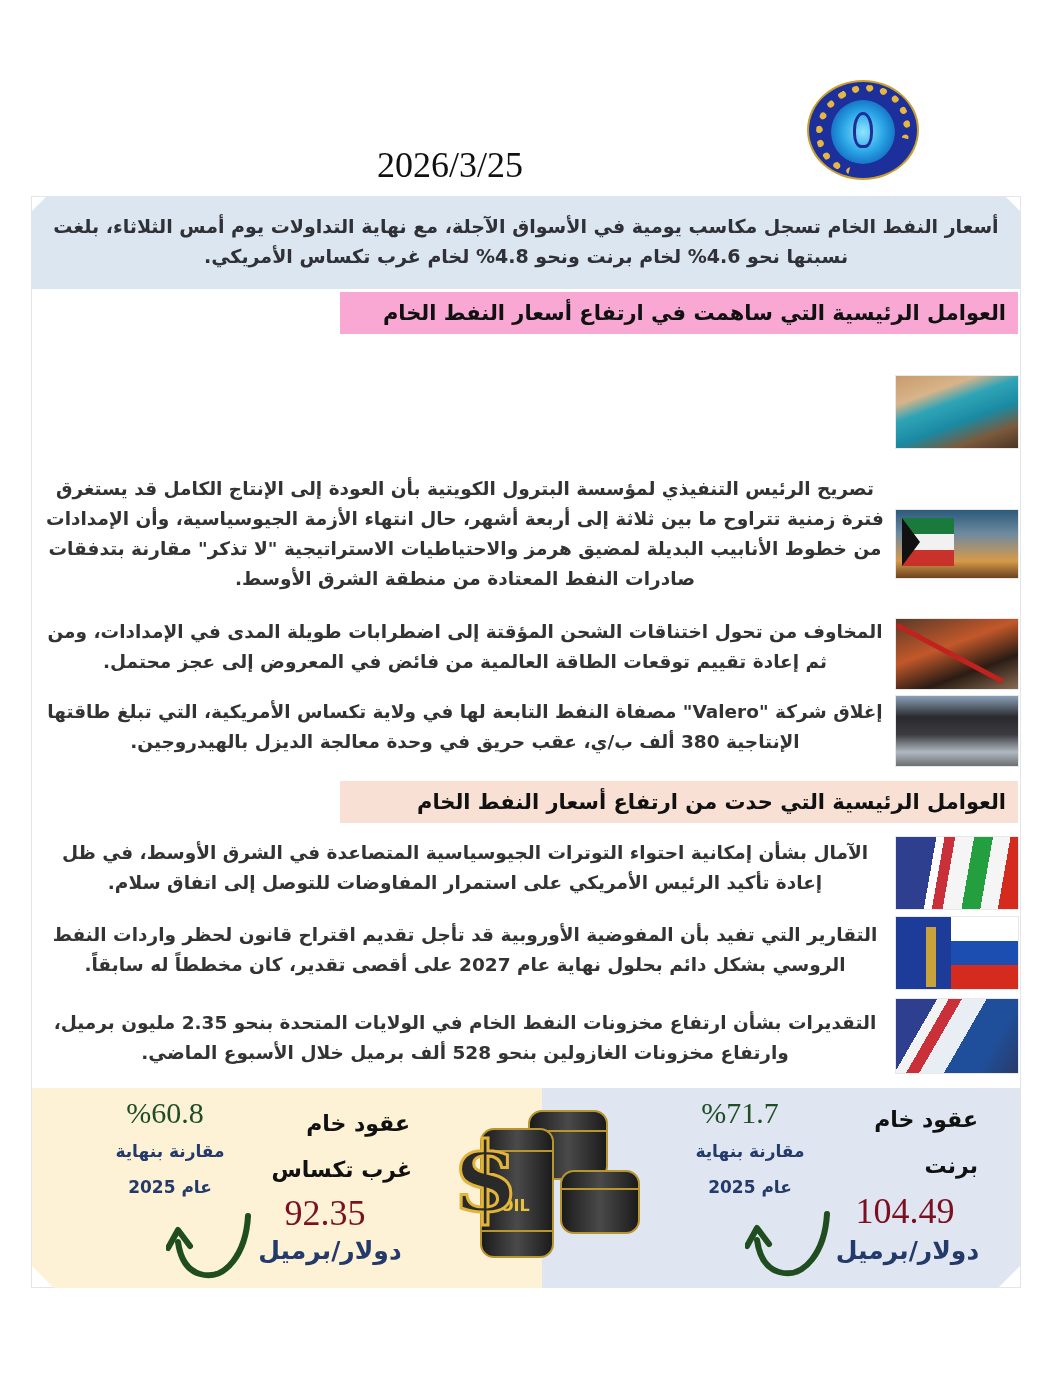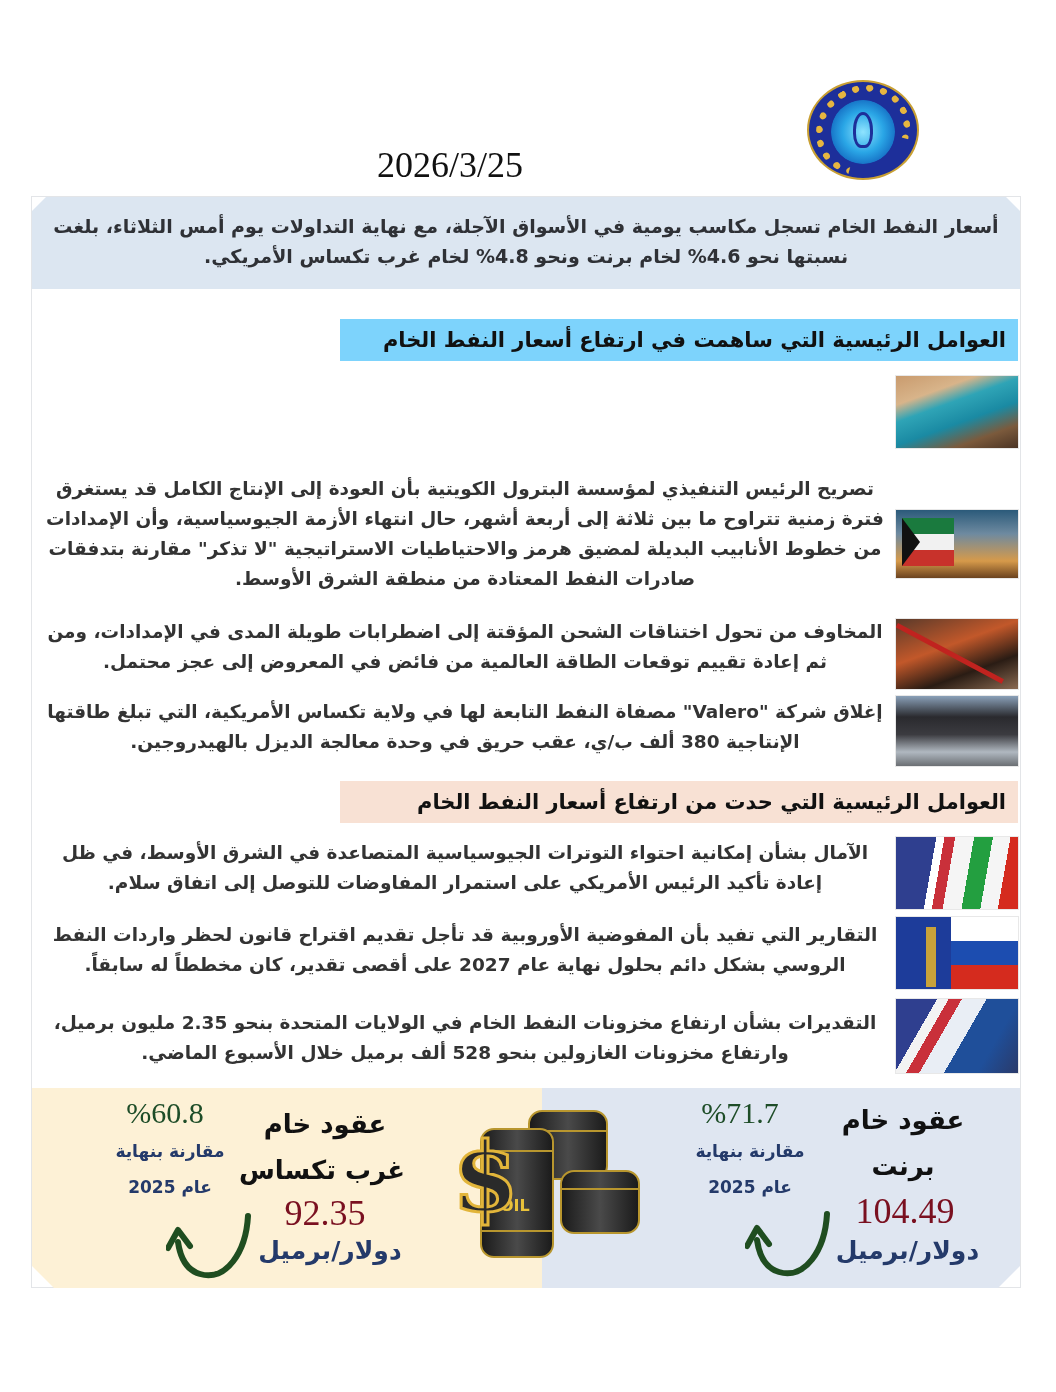--- a/index.html
+++ b/index.html
@@ -26,21 +26,21 @@
            border: 1px solid #e3e5e8; border-radius: 0; }
 
   
   .intro { position: absolute; top: 197px; left: 32px; width: 988px; height: 92px;
            background: #dce6f1; clip-path: polygon(14px 0, calc(100% - 14px) 0, 100% 14px, 100% 100%, 0 100%, 0 14px);
            text-align: center; padding: 14px 20px 0; font-size: 19px; font-weight: bold; color: #2f3136; line-height: 30px; }
 
   
   .sec-head { position: absolute; left: 340px; width: 678px; height: 42px; padding-right: 12px;
               font-size: 21px; font-weight: bold; color: #111; line-height: 42px; text-align: right; }
-  .sec-head.green { top: 319px; background: #7dd3fc; }
+  .sec-head.green { top: 292px; background: #f9a8d4; }
   .sec-head.peach { top: 781px; background: #f8e1d4; }
 
   
   .item { position: absolute; left: 40px; width: 980px; }
   .item .text { position: absolute; left: 0; width: 850px; text-align: center;
                 font-size: 18.5px; font-weight: bold; color: #333; line-height: 30px; }
   .item .thumb { position: absolute; left: 855px; width: 124px; border: 1px solid #e8e8e8; overflow: hidden; }
 
   .thumb.hormuz { background: linear-gradient(160deg, #c99b6e 0%, #d8b48a 25%, #2fa4b6 40%, #1a8aa3 60%, #7b5a3c 80%, #4b3424 100%); }
   .thumb.kuwait { background: linear-gradient(180deg, #2b5a7a 0%, #6e8aa0 35%, #d69a4a 75%, #6b4320 100%); }
@@ -58,21 +58,21 @@
   .thumb.eurus .pipe { position: absolute; left: 30px; top: 10px; width: 10px; height: 60px; background: #c8a23a; z-index: 2; }
   .thumb.usbarrels { background: linear-gradient(120deg, #2f3f8f 0 25%, #f3f3f3 25% 32%, #c9303a 32% 40%, #e9eef5 40% 55%, #1f4f9a 55% 75%, #2a3a6a 100% ); }
 
   
   .panel { position: absolute; top: 1088px; height: 200px; }
   .panel.wti { left: 32px; width: 510px; background: #fdf1d6;
      clip-path: polygon(0 0, 100% 0, 100% 100%, 22px 100%, 0 calc(100% - 22px)); }
   .panel.brent { left: 542px; width: 478px; background: #dfe6f1;
      clip-path: polygon(0 0, 100% 0, 100% calc(100% - 22px), calc(100% - 22px) 100%, 0 100%); }
 
-  .p-title { position: absolute; text-align: center; font-size: 26px; font-weight: bold; color: #111; line-height: 40px; }
+  .p-title { position: absolute; font-size: 22px; font-weight: bold; color: #111; line-height: 40px; }
   .p-price { position: absolute; text-align: center; font-family: "Liberation Serif", serif; font-size: 36px; color: #7a1020; direction: ltr; }
   .p-unit  { position: absolute; text-align: center; font-size: 25px; font-weight: bold; color: #243a6a; }
   .p-pct   { position: absolute; text-align: center; font-family: "Liberation Serif", serif; font-size: 30px; color: #1e4d28; direction: ltr; }
   .p-cmp   { position: absolute; text-align: center; font-size: 17px; font-weight: bold; color: #243a6a; line-height: 26px; }
   .p-arrow { position: absolute; }
 
   
   .barrels { position: absolute; left: 440px; top: 1100px; width: 200px; height: 170px; }
   .barrel { position: absolute; background: linear-gradient(90deg, #1b1b1b, #4a4a4a 50%, #1b1b1b); border-radius: 14px; border: 2px solid #b8962e; }
   .barrel .ring { position: absolute; left: 0; right: 0; height: 2px; background: #b8962e; }

